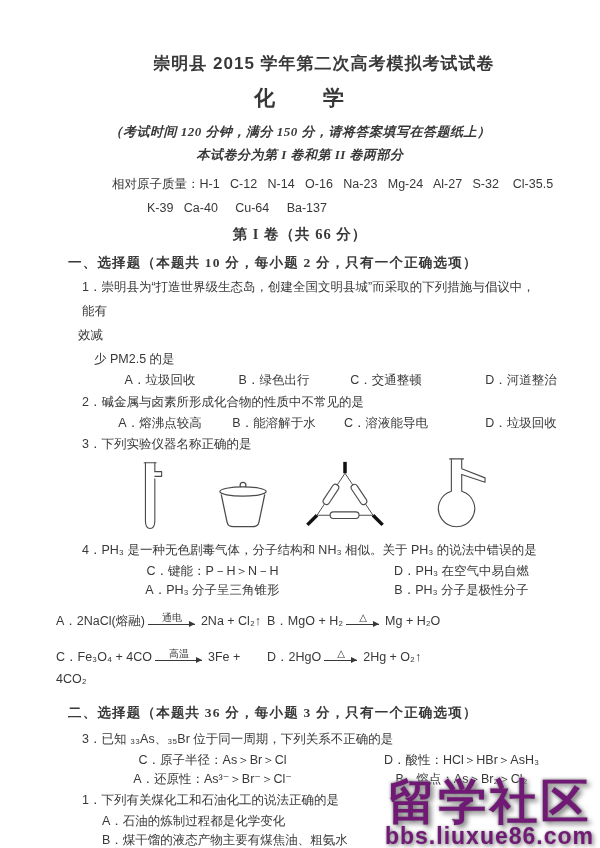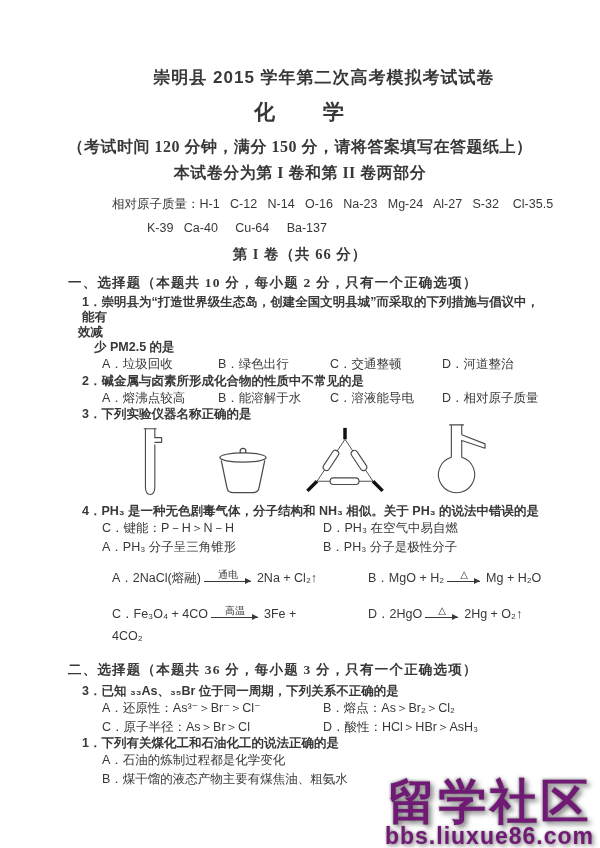--- a/index.html
+++ b/index.html
@@ -3,42 +3,42 @@
 <meta charset="utf-8">
 <style>
   html,body{margin:0;padding:0;background:#ffffff;}
   .page{
     position:relative; width:600px; height:848px; background:#fff;
     font-family:"Liberation Sans","DejaVu Sans",sans-serif;
     color:#383838; font-size:12.5px; overflow:hidden;
   }
   .center{text-align:center;}
   .serif{font-family:"Liberation Serif","DejaVu Serif",serif;}
-  .title{margin-top:66px; font-size:17px; font-weight:bold; letter-spacing:1px;padding-left:48px;}
+  .title{margin-top:52px; font-size:17px; font-weight:bold; letter-spacing:1px;padding-left:48px;}
   .subject{margin-top:9px; font-size:21px; font-weight:bold; letter-spacing:2px; white-space:pre;}
-  .note{margin-top:11px; font-size:16px; font-weight:bold; letter-spacing:0.5px;}
+  .note{margin-top:11px; font-size:13px; font-weight:bold; letter-spacing:0.5px;font-style:italic;}
   .note2{margin-top:5px;}
   .atomic{margin:12px 0 0 112px; white-space:pre; font-size:12.5px;}
   .atomic2{margin:8px 0 0 147px;}
   .volume{margin-top:10px; font-size:14.5px; font-weight:bold; letter-spacing:1px;}
   .sec-h{margin:10px 0 0 68px; font-size:13.5px; font-weight:bold; letter-spacing:1.2px;}
-  .qline{margin-left:82px; margin-right:58px; line-height:15px;font-weight:bold;}
+  .qline{margin-left:82px; margin-right:58px; line-height:24px;}
   .qline.first{margin-top:3px;}
   .outdent{margin-left:78px;}
   .indent{margin-left:94px;}
-  .opts{margin-left:102px; display:flex; line-height:18.5px;}
+  .opts{margin-left:102px; display:flex; line-height:18.5px;text-align:center;}
   .opts4 .c1{width:116px;} .opts4 .c2{width:112px;} .opts4 .c3{width:112px;} .opts4 .c4{flex:1;}
   .opts2 .c1{width:221px;} .opts2 .c2{flex:1;}
   .figs{margin:3px 0 0 100px; height:72px; display:flex; align-items:flex-end;}
   .figcell{display:flex; justify-content:center; align-items:flex-end;}
   .fc1{width:95px;} .fc2{width:95px;} .fc3{width:110px;} .fc4{width:120px;}
   .figlabels{margin-left:112px; display:flex; line-height:19px; margin-top:2px;}
   .figlabels .c1{width:106px;} .figlabels .c2{width:105px;} .figlabels .c3{width:107px;} .figlabels .c4{flex:1;}
   .q4top{margin-top:7px;}
-  .eqrow{margin-left:112px; display:flex; line-height:22px; margin-top:11px;gap:45px;}
+  .eqrow{margin-left:56px; display:flex; line-height:22px; margin-top:11px;}
   .eqrow .c1{width:211px;} .eqrow .c2{flex:1;}
   .eqrow2{margin-top:14px;}
   .sec2{margin-top:14px;}
   .q6top{margin-top:5px;}
   .arrow{position:relative; display:inline-block; width:50px; height:15px; margin:0 3px; vertical-align:-3px;}
   .arrow.short{width:36px;}
   .arrow::before{content:""; position:absolute; left:0; right:3px; bottom:3.5px; border-bottom:1px solid #383838;}
   .arrow::after{content:""; position:absolute; right:0; bottom:1px; width:0; height:0;
     border:3px solid transparent; border-left:6px solid #383838;}
   .cond{position:absolute; left:0; right:2px; bottom:5px; font-size:10px; font-style:normal; text-align:center; line-height:1;}
@@ -78,21 +78,21 @@
     <span class="c2">B．绿色出行</span>
     <span class="c3">C．交通整顿</span>
     <span class="c4">D．河道整治</span>
   </div>
 
   <div class="qline">2．碱金属与卤素所形成化合物的性质中不常见的是</div>
   <div class="opts opts4">
     <span class="c1">A．熔沸点较高</span>
     <span class="c2">B．能溶解于水</span>
     <span class="c3">C．溶液能导电</span>
-    <span class="c4">D．相对原子质量</span>
+    <span class="c4">D．垃圾回收</span>
   </div>
 
   <div class="qline">3．下列实验仪器名称正确的是</div>
   <div class="figs">
     <span class="figcell fc1">
       <svg width="40" height="70" viewBox="0 0 40 82">
         <path class="sk" d="M15.5 2 H29.5"></path>
         <path class="sk" d="M17 2 V70 Q17 79 22.5 79 Q28 79 28 70 V21"></path>
         <path class="sk" d="M28 12 V2"></path>
         <path class="sk" d="M28 12.5 H36 M28 18 H36 M36 12.5 V18"></path>
@@ -150,26 +150,26 @@
     </span>
     <span class="c2">
       <span>D．</span><span>2HgO</span><span class="arrow short"><i class="cond">△</i></span><span>2Hg + O₂↑</span>
     </span>
   </div>
 
   <div class="sec-h serif sec2">二、选择题（本题共 36 分，每小题 3 分，只有一个正确选项）</div>
 
   <div class="qline q6top">3．已知 ₃₃As、₃₅Br 位于同一周期，下列关系不正确的是</div>
   <div class="opts opts2">
+    <span class="c1">C．原子半径：As＞Br＞Cl</span>
+    <span class="c2">D．酸性：HCl＞HBr＞AsH₃</span>
+  </div>
+  <div class="opts opts2">
     <span class="c1">A．还原性：As³⁻＞Br⁻＞Cl⁻</span>
     <span class="c2">B．熔点：As＞Br₂＞Cl₂</span>
-  </div>
-  <div class="opts opts2">
-    <span class="c1">C．原子半径：As＞Br＞Cl</span>
-    <span class="c2">D．酸性：HCl＞HBr＞AsH₃</span>
   </div>
 
   <div class="qline">1．下列有关煤化工和石油化工的说法正确的是</div>
   <div class="opts">
     <span>A．石油的炼制过程都是化学变化</span>
   </div>
   <div class="opts">
     <span>B．煤干馏的液态产物主要有煤焦油、粗氨水</span>
   </div>
 

